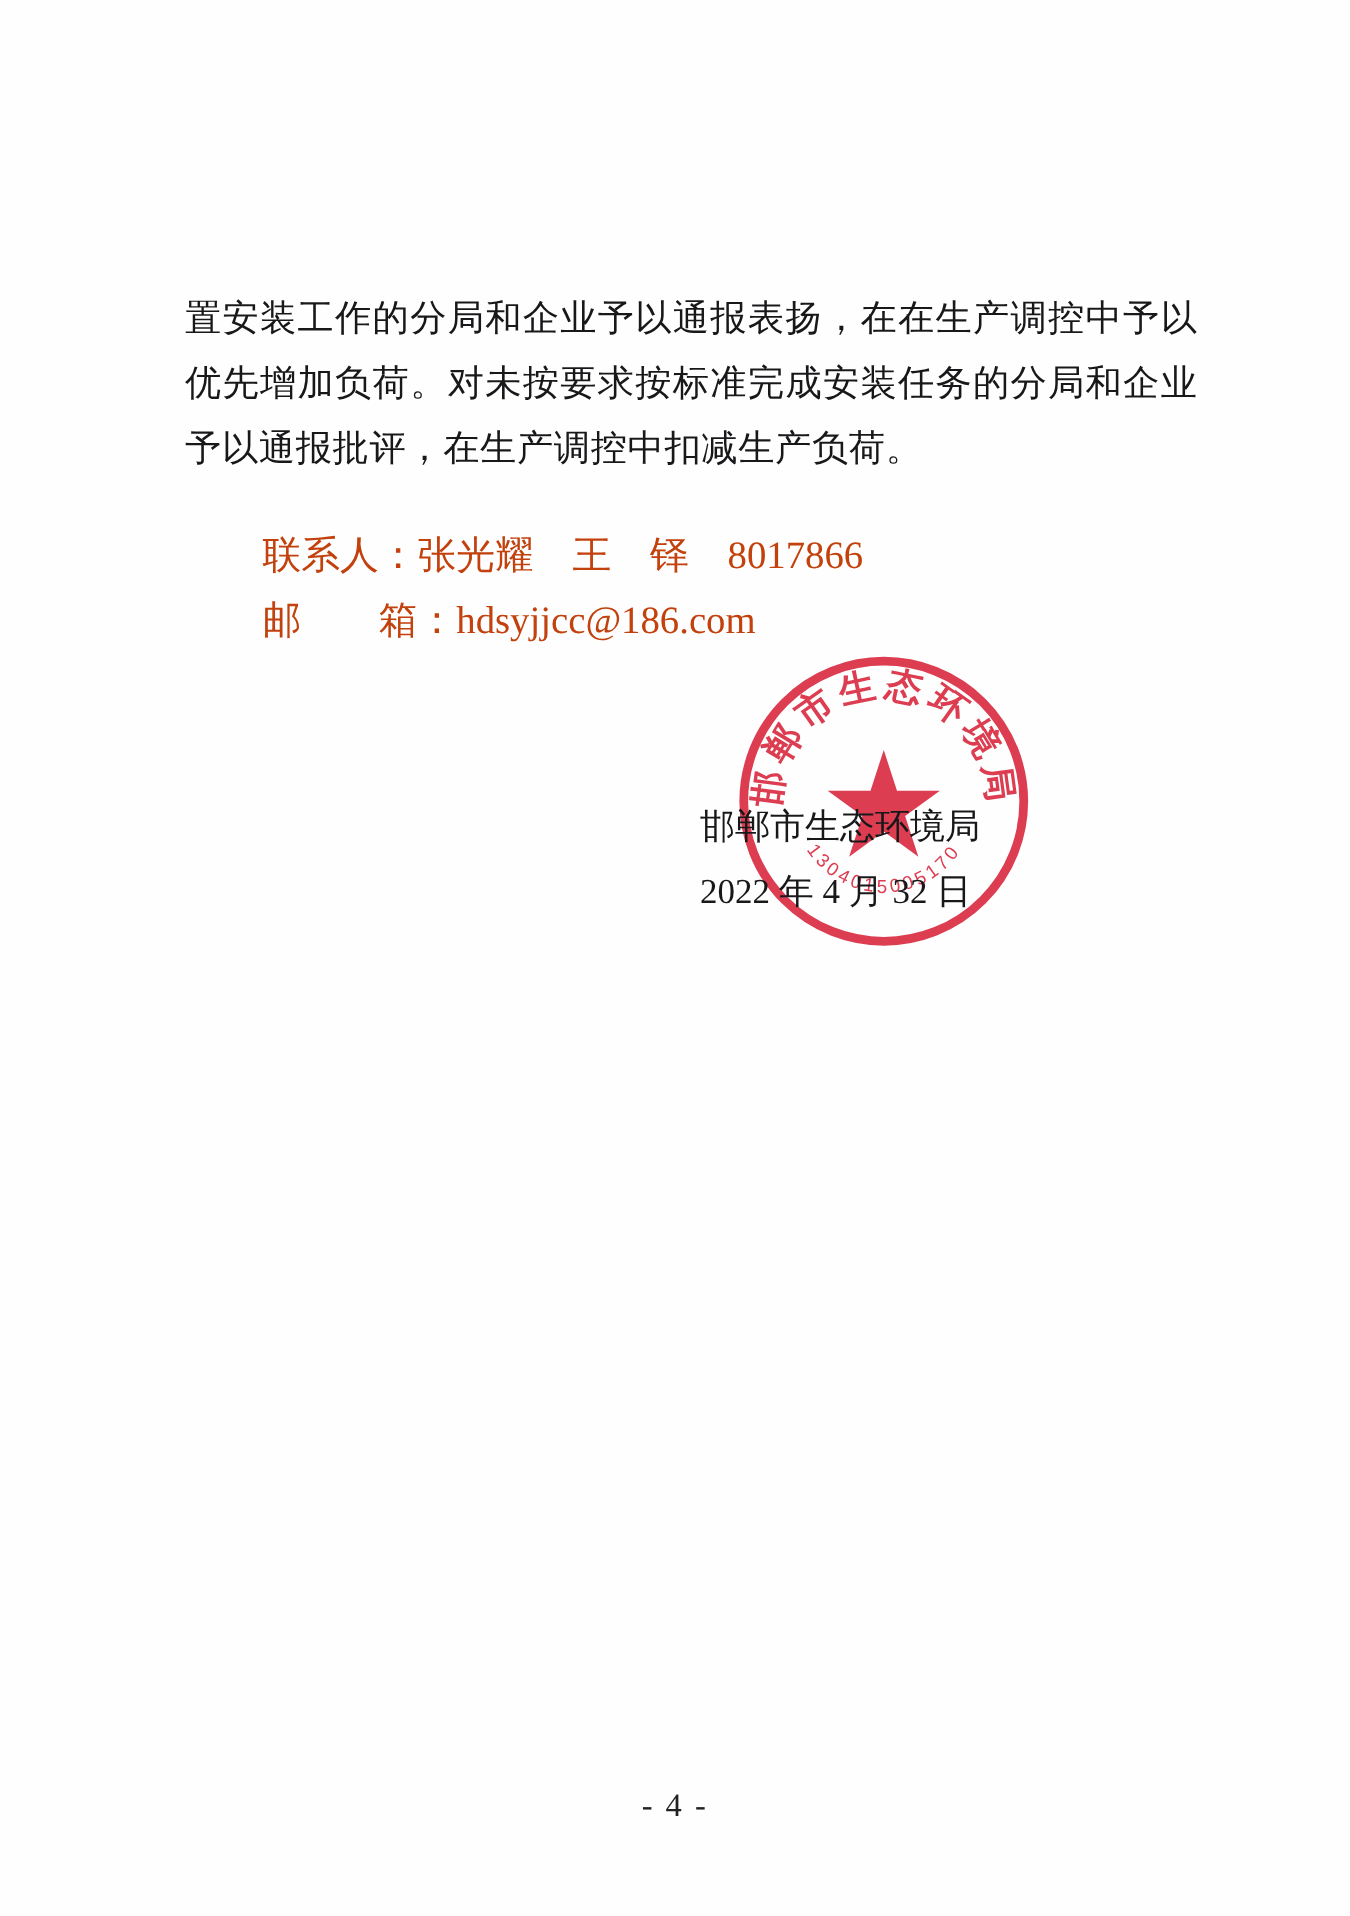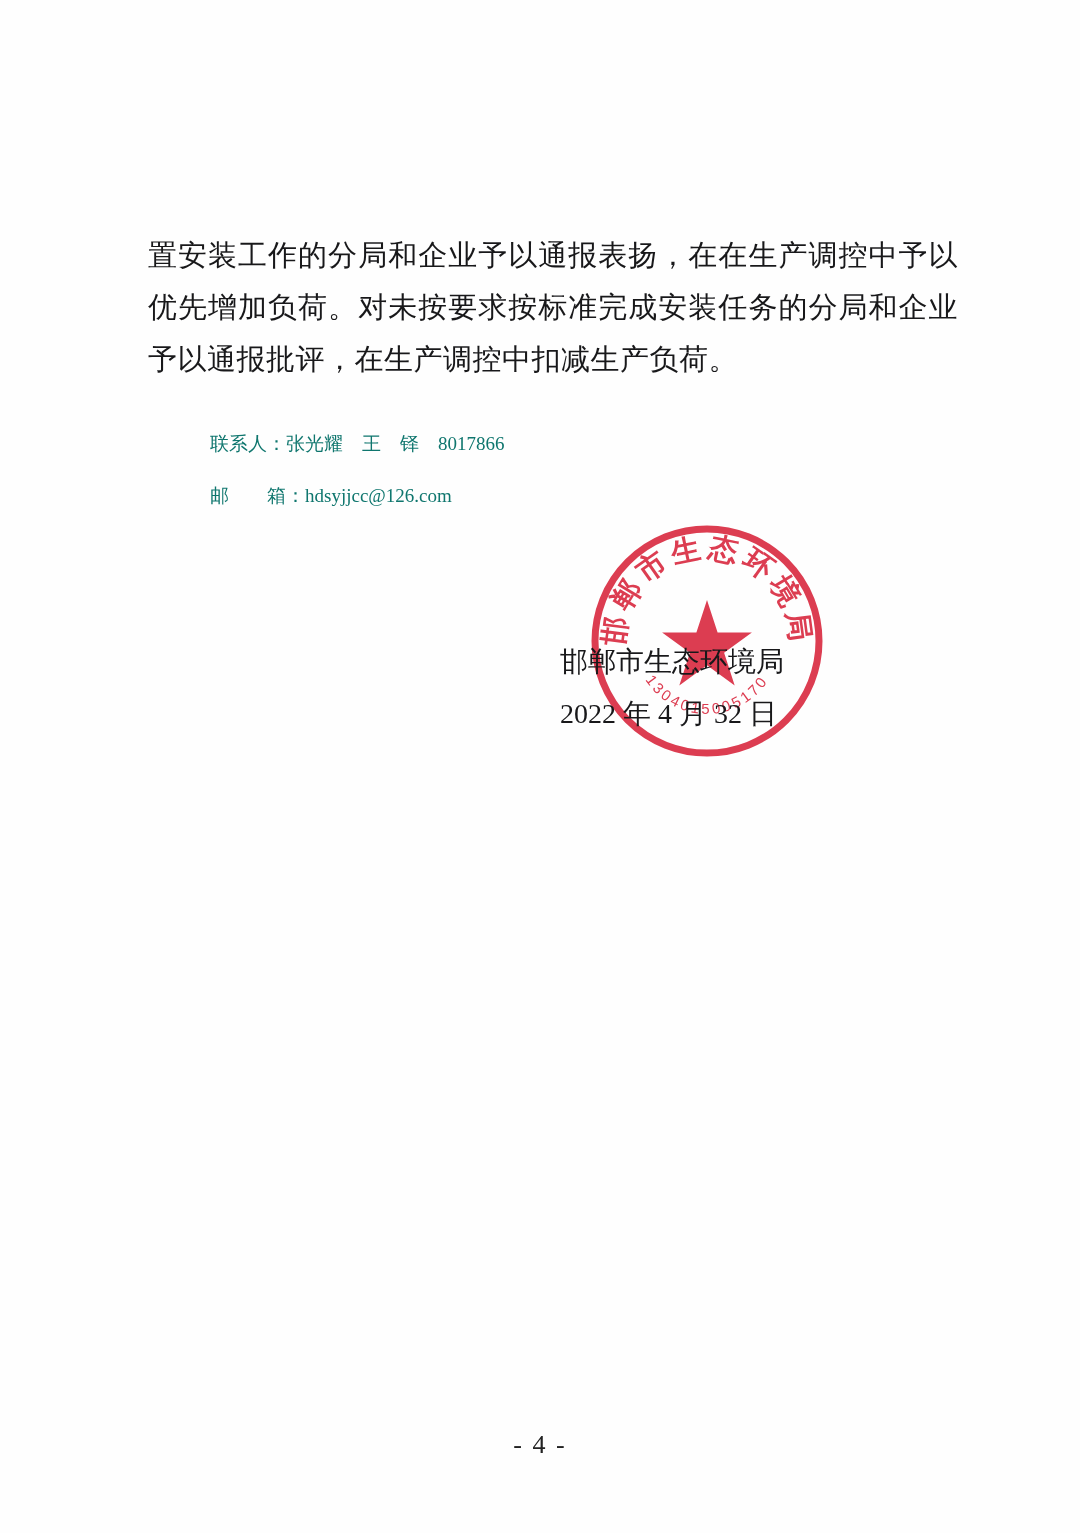--- a/index.html
+++ b/index.html
@@ -26,23 +26,23 @@
     line-height: 52px;
     letter-spacing: 0.5px;
     text-align: justify;
     color: #18181a;
   }
   .contact-block {
     position: absolute;
     left: 148px;
     top: 418px;
     width: 810px;
-    font-size: 19px;
+    font-size: 31px;
     line-height: 52px;
-    color: #0f766e;
+    color: #c2410c;
   }
   .contact-line {
     white-space: pre;
     padding-left: 62px;
   }
   .sign-block {
     position: absolute;
     left: 560px;
     top: 636px;
     width: 340px;
@@ -75,21 +75,21 @@
 </style>
 </head>
 <body>
 
 <div class="page">
 
   <p class="body-text">置安装工作的分局和企业予以通报表扬，在在生产调控中予以优先增加负荷。对未按要求按标准完成安装任务的分局和企业予以通报批评，在生产调控中扣减生产负荷。</p>
 
   <div class="contact-block">
     <div class="contact-line">联系人：张光耀　王　铎　8017866</div>
-    <div class="contact-line">邮　　箱：hdsyjjcc@126.com</div>
+    <div class="contact-line">邮　　箱：hdsyjjcc@186.com</div>
   </div>
 
   <div class="seal">
     <svg width="238" height="238" viewBox="0 0 238 238" xmlns="http://www.w3.org/2000/svg">
       <g opacity="0.88">
         <circle cx="119" cy="119" r="112" fill="none" stroke="#d8233a" stroke-width="7"></circle>
         <path id="sealTopArc" d="M 36 119 A 83 83 0 0 1 202 119" fill="none"></path>
         <path id="sealBottomArc" d="M 46 119 A 73 73 0 0 0 192 119" fill="none"></path>
         <text fill="#d8233a" font-family="'Liberation Serif', serif" font-size="29" font-weight="bold" letter-spacing="5">
           <textPath href="#sealTopArc" startOffset="50%" text-anchor="middle">邯郸市生态环境局</textPath>

